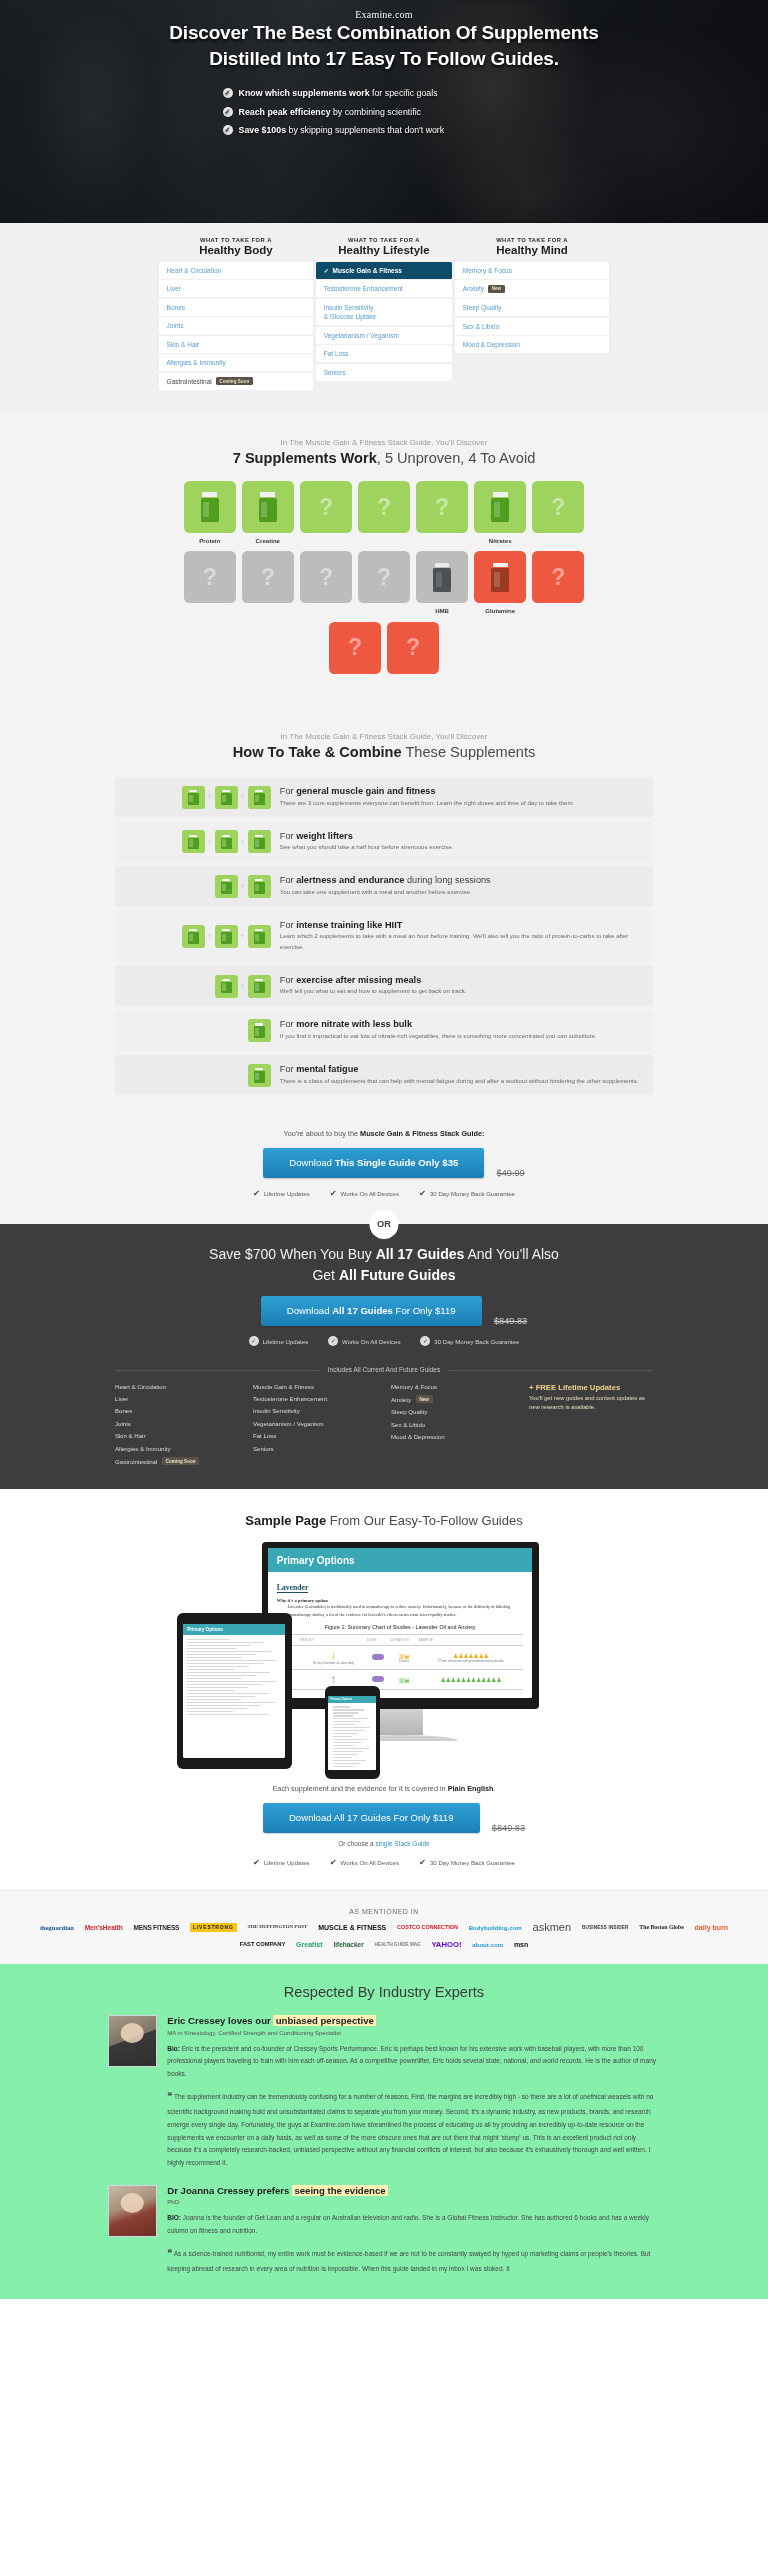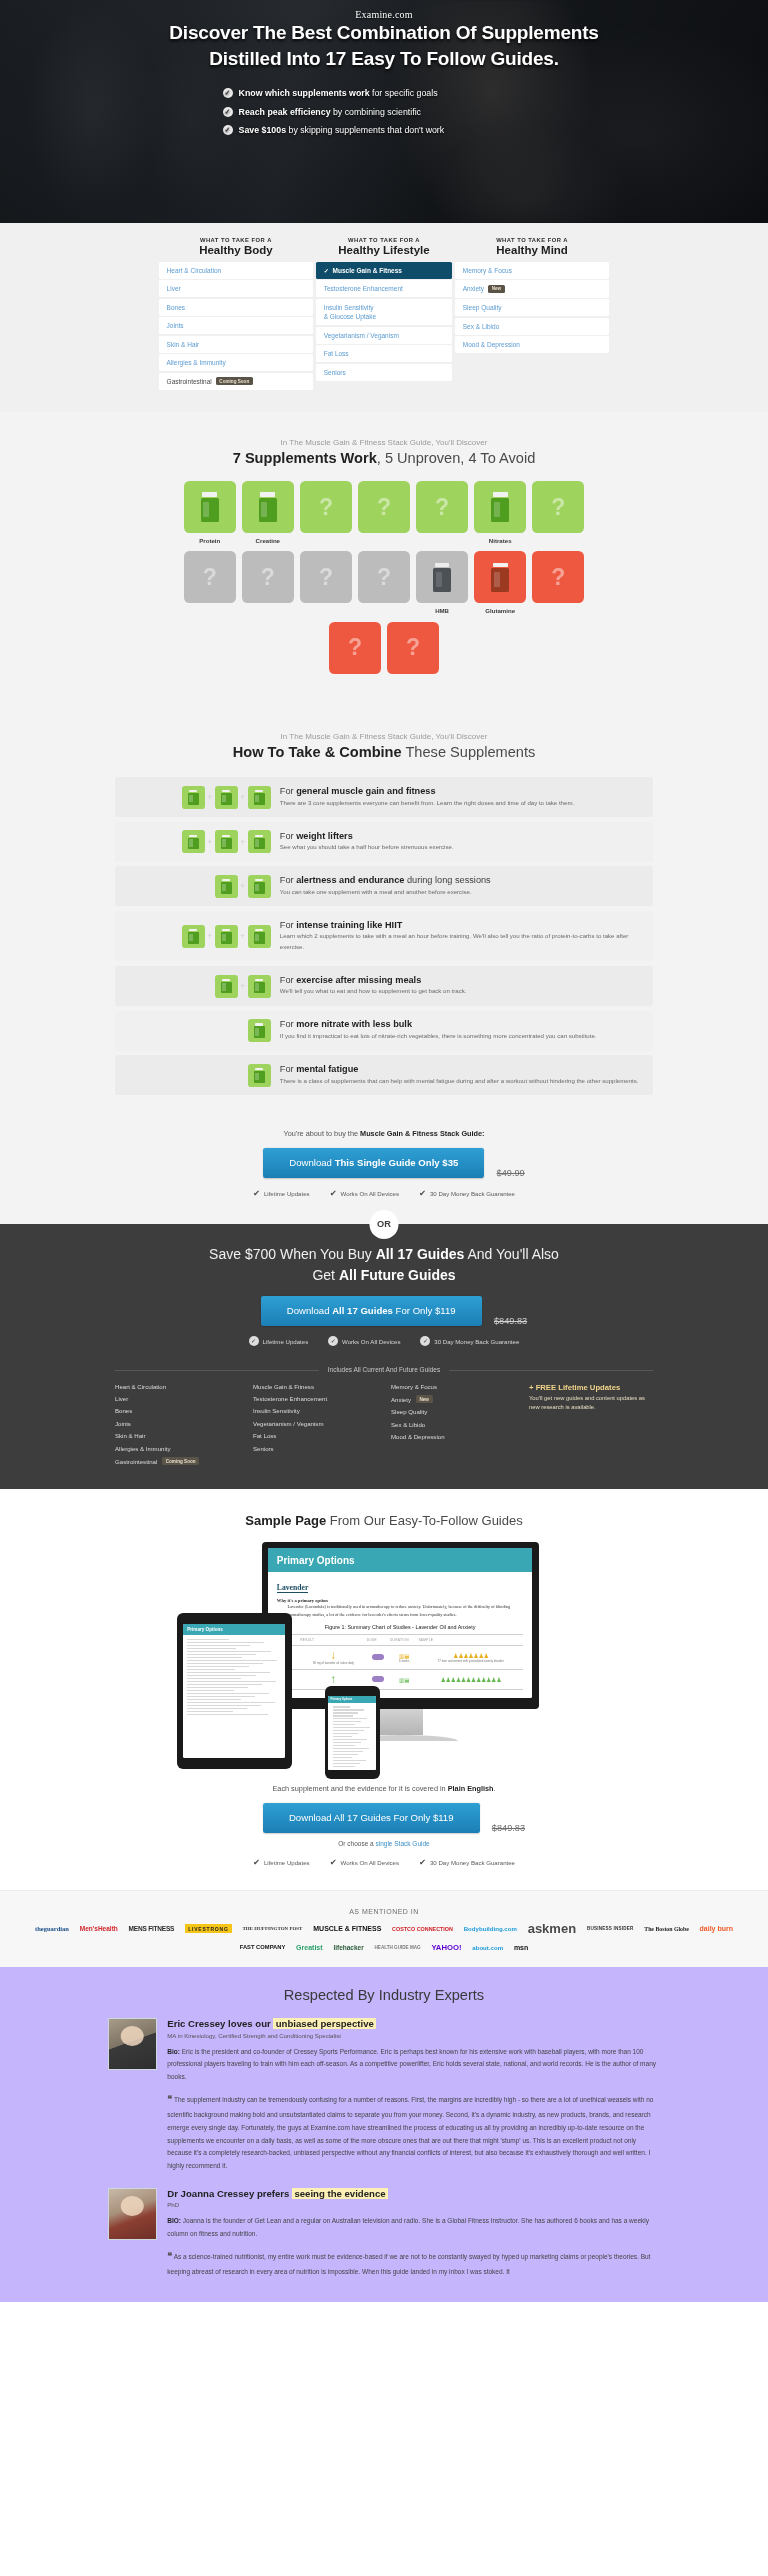--- a/index.html
+++ b/index.html
@@ -209,34 +209,34 @@
   .logo-row { display:flex; align-items:center; justify-content:center; gap: 10.8px; margin-top: 6.1px; flex-wrap:nowrap;}
   .logo { font-size: 6.5px; font-weight:bold; color:#444; white-space:nowrap; }
   .logo.guardian { color:#1b4f87; font-family:"Liberation Serif",serif; }
   .logo.mh { color:#d0262c; }
   .logo.mf { color:#2a2a2a; letter-spacing:-0.2px; }
   .logo.ls { background:#f5c518; color:#222; padding:1.5px 3.1px; font-size:5px; letter-spacing:0.8px;}
   .logo.hp { color:#333; font-family:"Liberation Serif",serif; font-size:5px; line-height:1.25; text-align:center;}
   .logo.mfit { color:#111; font-size:7px; }
   .logo.costco { color:#cf2027; font-size:5.4px; }
   .logo.bb { color:#1b9bd8; font-size:6.1px; }
-  .logo.askmen { color:#4a4a4a; font-size:13px; font-weight:bold;}
+  .logo.askmen { color:#4a4a4a; font-size:11px; font-weight:normal;}
   .logo.bi { color:#333; font-size:4.6px; letter-spacing:0.2px;}
   .logo.globe { color:#222; font-family:"Liberation Serif",serif; font-size:5.8px;}
   .logo.db { color:#f05a28; font-size:7px;}
   .logo.fc { color:#111; font-size:5.8px;}
   .logo.greatist { color:#2aa06b; font-size:7px;}
   .logo.lh { color:#2b5c3a; font-size:6.5px;}
   .logo.hfg { color:#7a7a7a; font-size:4.6px;}
   .logo.yahoo { color:#5f01d1; font-size:7.7px;}
   .logo.msn { color:#111; font-size:7px;}
   .logo.about { color:#1b9bd8; font-size:6.1px;}
 
   
-  .experts { background:#c4b5fd; padding: 20px 0 23px; }
+  .experts { background:#86efac; padding: 20px 0 23px; }
   .experts-h2 { text-align:center; font-size: 14.6px; color:#3a3a3a; font-weight:normal; }
   .expert { width: 553px; margin: 15.4px auto 0; display:flex; gap: 10.8px; }
   .ava {
     width: 49px; height: 52px; flex:0 0 auto; border:0.8px solid #cfd8dc;
     background: linear-gradient(160deg,#8a7f6f,#5d5448);
     position:relative; overflow:hidden;
   }
   .ava.a1 { background: linear-gradient(160deg,#a79b88 0%,#7e7465 45%,#3a3a3a 46%,#2e2e2e 100%); }
   .ava.a2 { background: linear-gradient(160deg,#c6b9a8 0%,#a8907a 40%,#8c3f32 60%,#6d2f26 100%); }
   .ava:after { content:""; position:absolute; left:50%; top:14%; transform:translateX(-50%); width:48%; height:40%; border-radius:50%; background:rgba(240,215,190,.85); }

